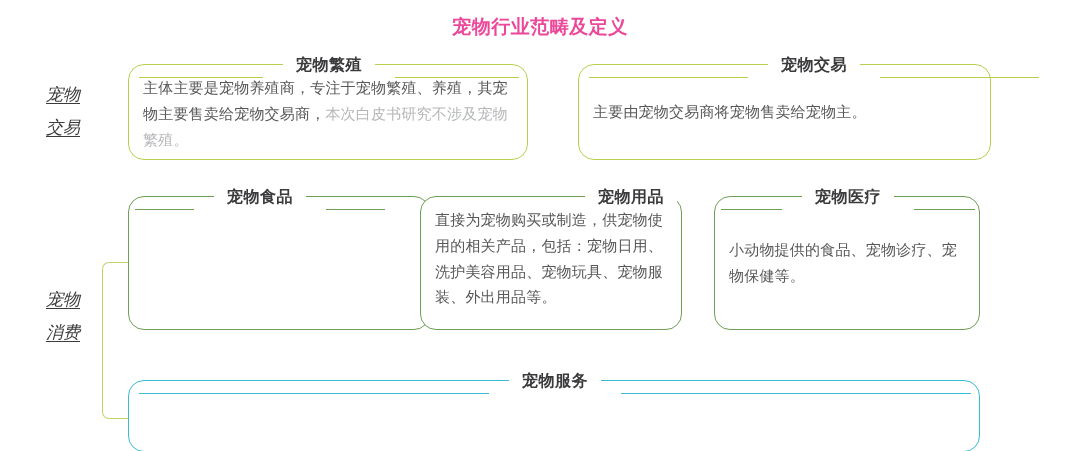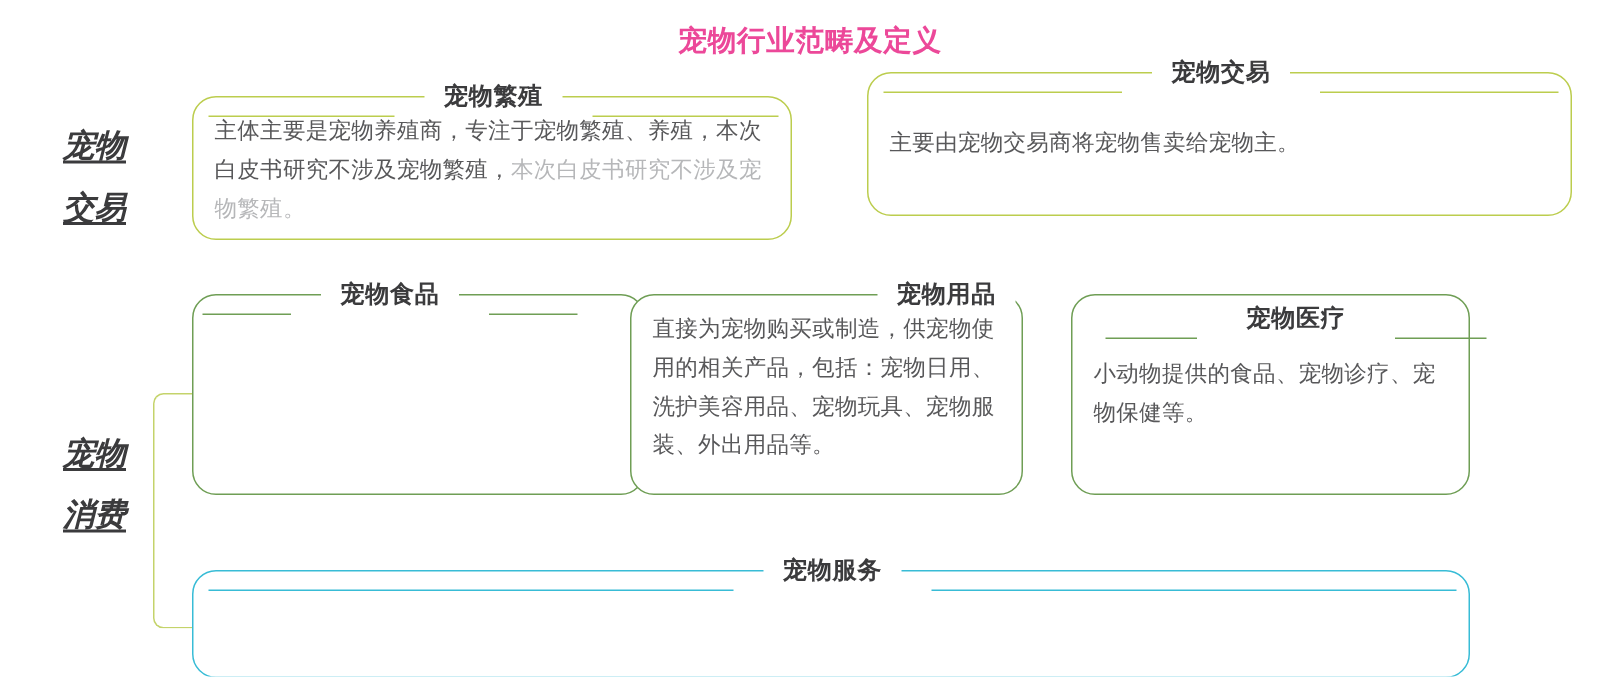--- a/index.html
+++ b/index.html
@@ -27,22 +27,22 @@
     font-weight: bold;
     color: #ec4899;
     letter-spacing: 0.5px;
   }
 
   
   .cat-label {
     position: absolute;
     width: 86px;
     text-align: center;
-    font-size: 21px;
-    font-weight: bold;
+    font-size: 17px;
+    font-weight: normal;
     font-style: italic;
     color: #3b3b3d;
     line-height: 1.95;
   }
   .cat-label span {
     display: block;
     text-decoration: underline;
     text-underline-offset: 3px;
   }
   #cat-trade  { left: 20px; top: 78px; }
@@ -107,31 +107,31 @@
   .box.green { border-color: #6f9e55; }
   .box.green .box-header .rule { border-top-color: #6f9e55; }
 
   .box.teal { border-color: #38bcd6; }
   .box.teal .box-header .rule { border-top-color: #38bcd6; }
 
   
   #box-breeding { left: 128px;  top: 64px;  width: 400px;  height: 96px; }
   #box-breeding .box-header { left: 10px; width: 380px; }
 
-  #box-trade    { left: 578px;  top: 48px;  width: 470px;  height: 96px; padding-left: 24px; }
+  #box-trade    { left: 578px;  top: 64px;  width: 413px;  height: 96px; padding-left: 24px; }
   #box-trade .box-header { left: 10px; width: 450px; }
 
   #box-food     { left: 128px;  top: 196px; width: 302px; height: 134px; }
   #box-food .box-header { left: 6px; width: 250px; }
 
   #box-supplies { left: 420px;  top: 196px; width: 262px; height: 134px; }
   #box-supplies .box-header { left: 6px; width: 250px; flex-direction: column; }
 
   #box-medical  { left: 714px;  top: 196px; width: 266px; height: 134px; }
-  #box-medical .box-header { left: 22px; width: 254px; margin-top: 16px; }
+  #box-medical .box-header { left: 6px; width: 254px; }
 
   #box-service  { left: 128px;  top: 380px; width: 852px; height: 72px; }
   #box-service .box-header { left: 10px; width: 832px; }
   #box-service .body { top: 8px; }
 
   
   #consume-brace {
     position: absolute;
     left: 102px;
     top: 262px;
@@ -160,21 +160,21 @@
 </div>
 
 <div id="consume-brace"></div>
 
 <div id="box-breeding" class="box olive">
   <div class="box-header">
     <div class="rule"></div>
     <div class="htext">宠物繁殖</div>
     <div class="rule"></div>
   </div>
-  <div class="body"><span>主体主要是宠物养殖商，专注于宠物繁殖、养殖，本次白皮书研究不涉及宠物繁殖，</span><span class="muted">本次白皮书研究不涉及宠物繁殖。</span></div>
+  <div class="body"><span>主体主要是宠物养殖商，专注于宠物繁殖、养殖，其宠物主要售卖给宠物交易商，</span><span class="muted">本次白皮书研究不涉及宠物繁殖。</span></div>
 </div>
 
 <div id="box-trade" class="box olive">
   <div class="box-header">
     <div class="rule"></div>
     <div class="htext">宠物交易</div>
     <div class="rule"></div>
   </div>
   <div class="body centered"><span>主要由宠物交易商将宠物售卖给宠物主。</span></div>
 </div>

